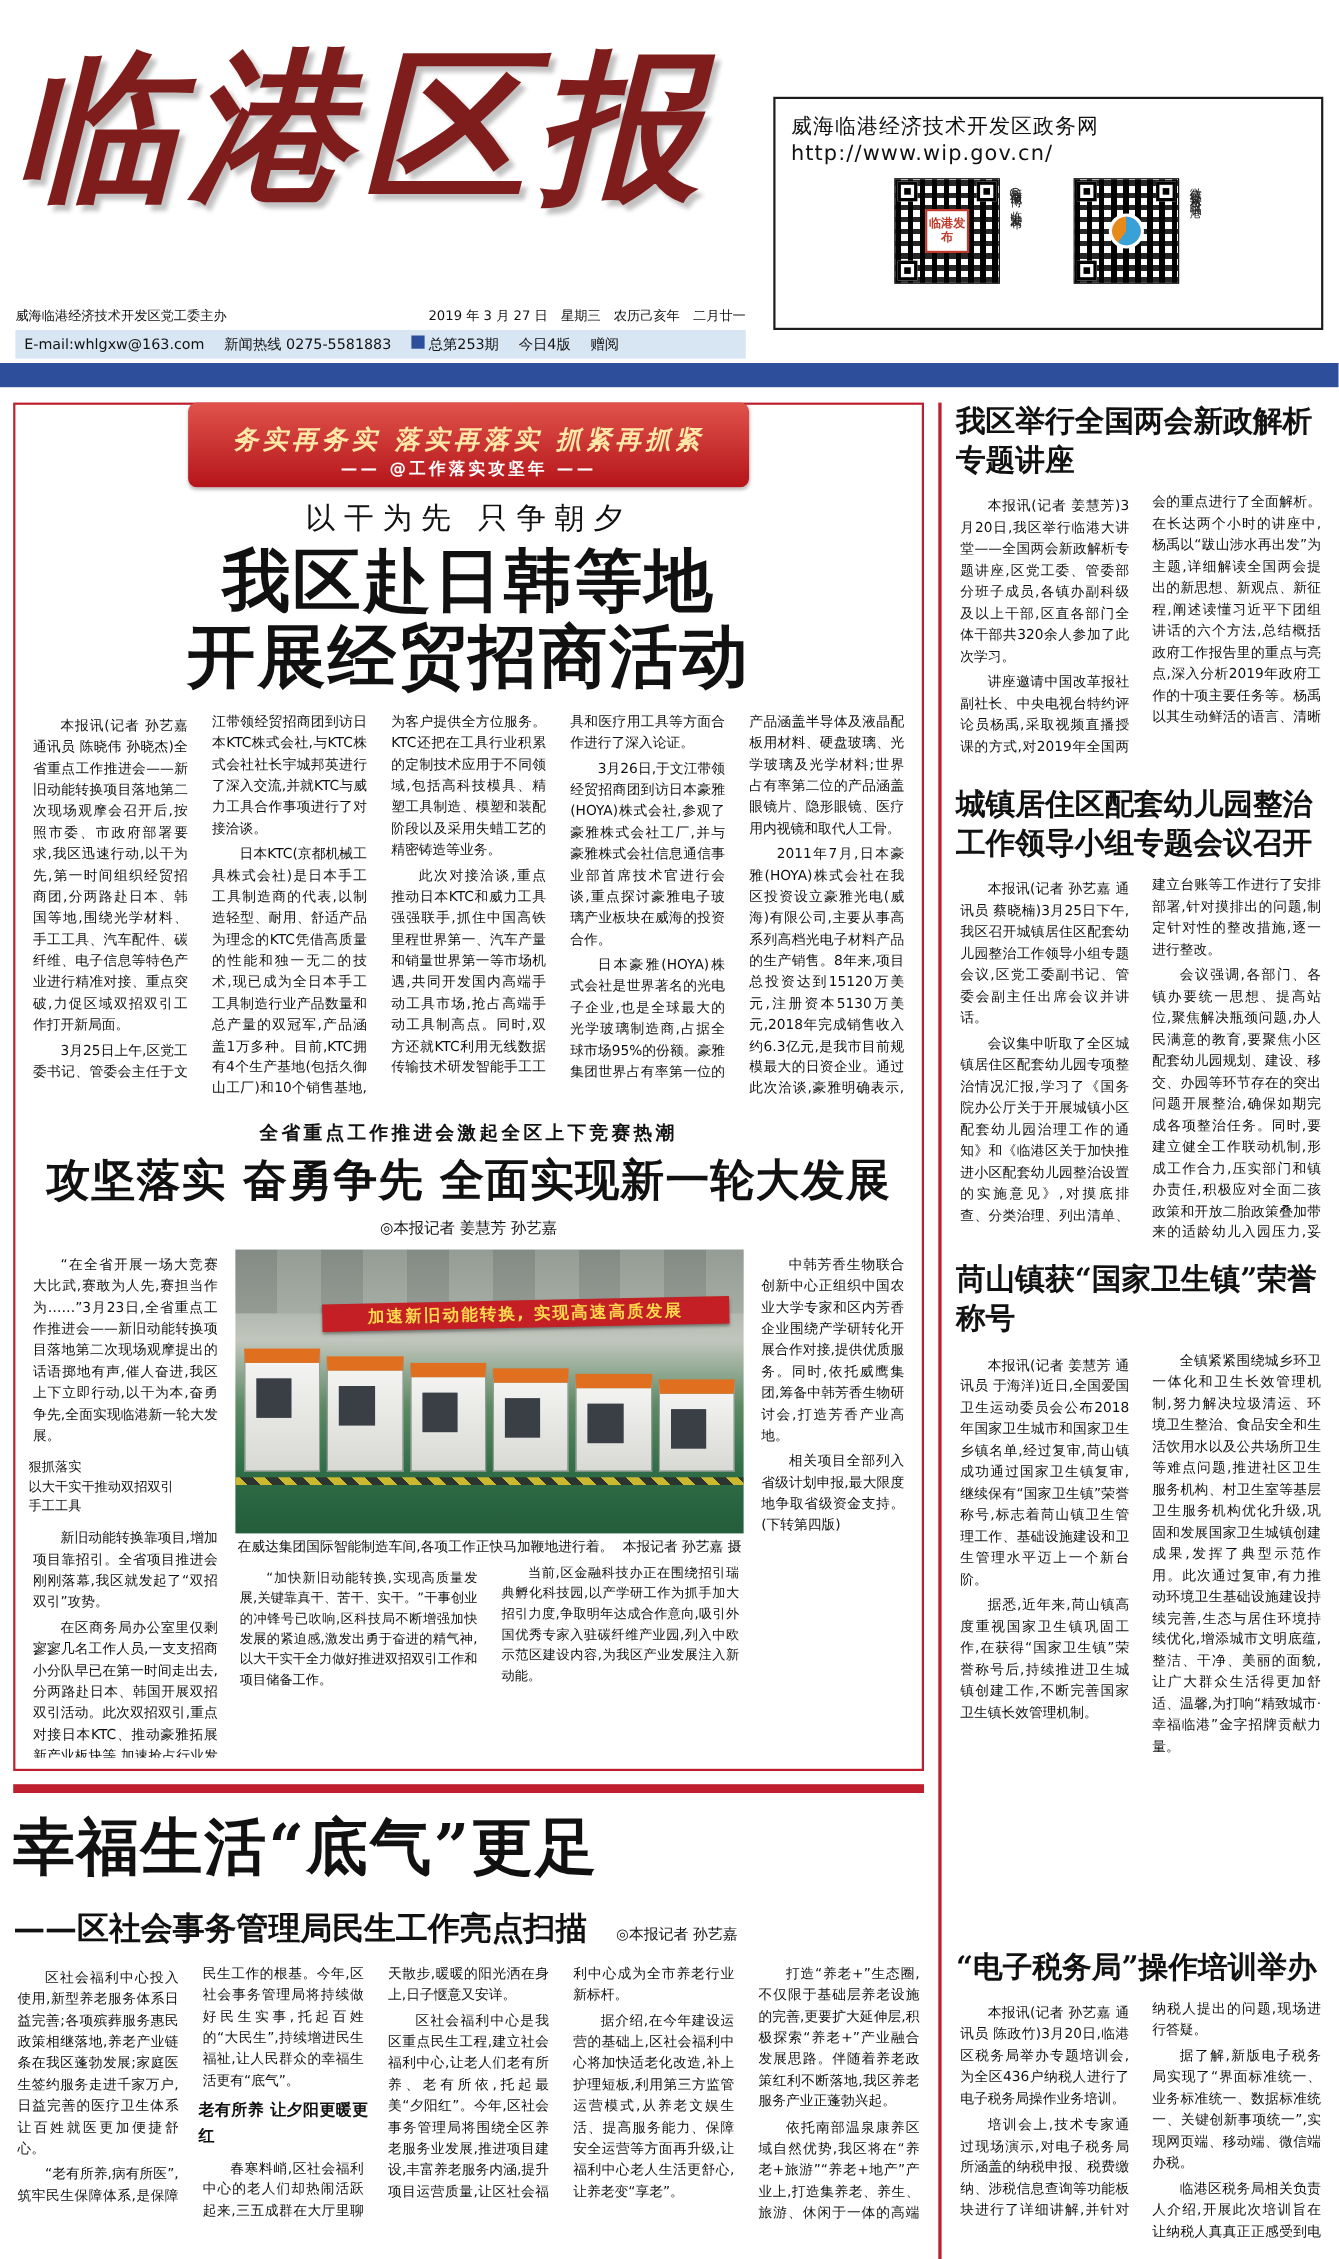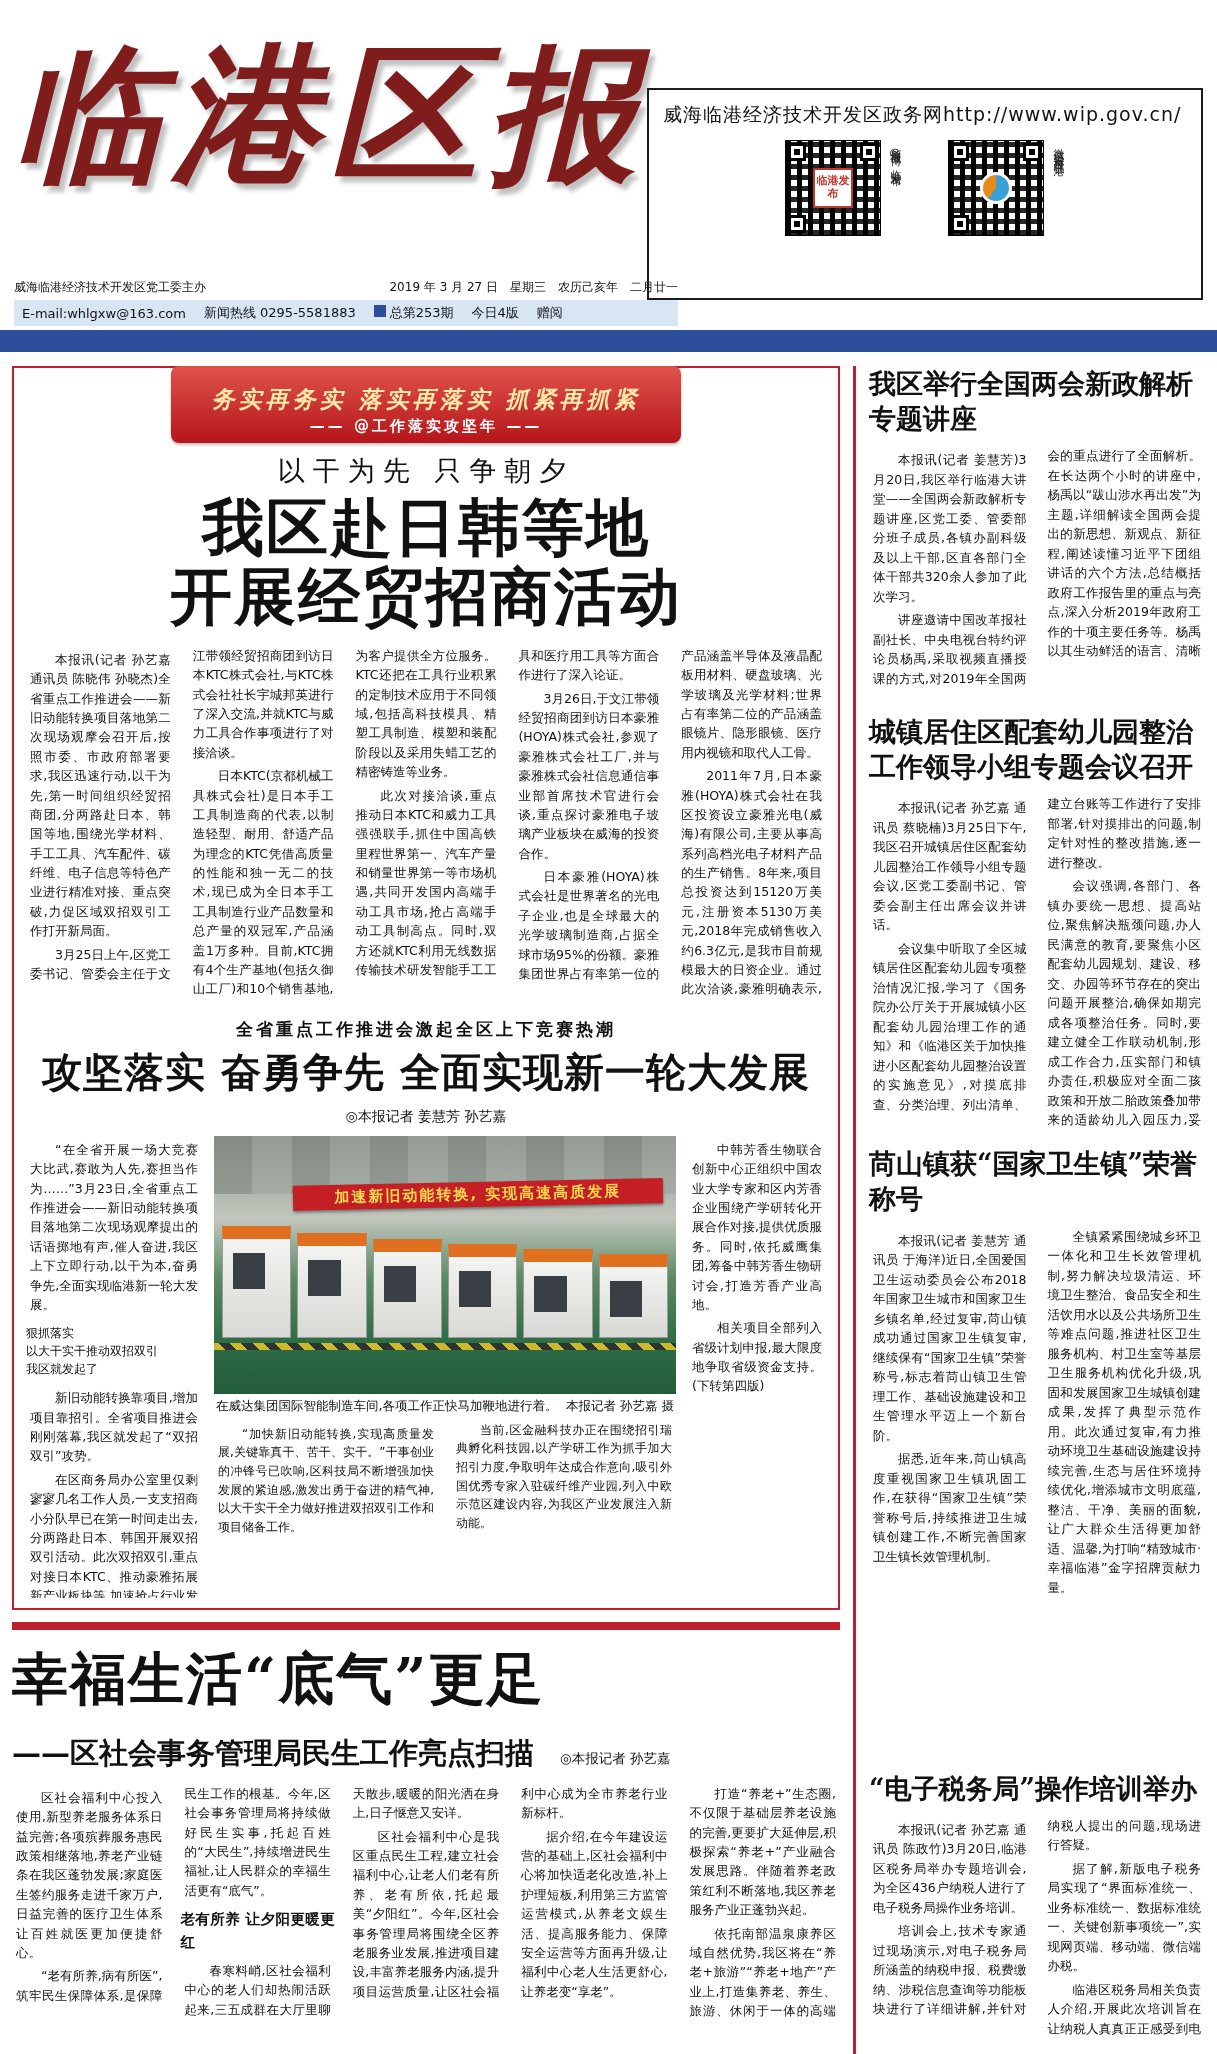--- a/index.html
+++ b/index.html
@@ -8,21 +8,21 @@
 
   
   .header { position:relative; width:1217px; height:352px; }
   .masthead-title {
     position:absolute; left:14px; top:22px; width:600px;
     font-family:"DejaVu Serif", serif; font-weight:bold; font-style:italic;
     font-size:148px; line-height:1.25; color:#7f1d1d; letter-spacing:10px;
     text-shadow:5px 6px 4px #c2c2c2; white-space:nowrap;
   }
   .info-box {
-    position:absolute; right:14px; top:88px; width:556px; height:212px;
+    position:absolute; right:14px; top:88px; width:500px; height:212px;
     border:2px solid #1c1c1c; background:#fff; padding:12px 14px 8px;
   }
   .info-box .site { font-size:19px; letter-spacing:1px; }
   .qr-row { display:flex; justify-content:center; gap:46px; margin-top:12px; }
   .qr-unit { display:flex; gap:6px; }
   .qr { position:relative; width:96px; height:96px; border:1px solid #000;
     background:
       repeating-linear-gradient(0deg, rgba(0,0,0,.85) 0 5px, transparent 5px 11px),
       repeating-linear-gradient(90deg, #000 0 5px, #fff 5px 11px);
   }
@@ -140,21 +140,21 @@
       </div>
     </div>
   </div>
 
   <div class="pub-row">
     <span>威海临港经济技术开发区党工委主办</span>
     <span>2019 年 3 月 27 日　星期三　农历己亥年　二月廿一</span>
   </div>
   <div class="contact-strip">
     <span>E-mail:whlgxw@163.com</span>
-    <span>新闻热线 0295-5581883</span>
+    <span>新闻热线 0275-5581883</span>
     <span><span class="sq"></span><span>总第253期</span></span>
     <span>今日4版</span>
     <span>赠阅</span>
   </div>
   <div class="blue-bar"></div>
 </div>
 
 <div class="content">
 
   <div class="left-region">
@@ -183,21 +183,21 @@
       <div class="camp-kicker">全省重点工作推进会激起全区上下竞赛热潮</div>
       <div class="camp-headline">攻坚落实 奋勇争先 全面实现新一轮大发展</div>
       <div class="camp-byline">◎本报记者 姜慧芳 孙艺嘉</div>
 
       <div class="camp-grid">
         <div class="camp-left colzone">
           <p>“在全省开展一场大竞赛大比武,赛敢为人先,赛担当作为……”3月23日,全省重点工作推进会——新旧动能转换项目落地第二次现场观摩提出的话语掷地有声,催人奋进,我区上下立即行动,以干为本,奋勇争先,全面实现临港新一轮大发展。</p>
           <div class="camp-subhead">
             <div>狠抓落实</div>
             <div>以大干实干推动双招双引</div>
-            <div>我区就发起了</div>
+            <div>手工工具</div>
           </div>
           <p>新旧动能转换靠项目,增加项目靠招引。全省项目推进会刚刚落幕,我区就发起了“双招双引”攻势。</p>
           <p>在区商务局办公室里仅剩寥寥几名工作人员,一支支招商小分队早已在第一时间走出去,分两路赴日本、韩国开展双招双引活动。此次双招双引,重点对接日本KTC、推动豪雅拓展新产业板块等,加速抢占行业发展制高点。</p>
 
         </div>
 
         <div class="camp-center">
           <div class="photo">
             <div class="beams"></div>
             <div class="photo-slogan">加速新旧动能转换, 实现高速高质发展</div>

